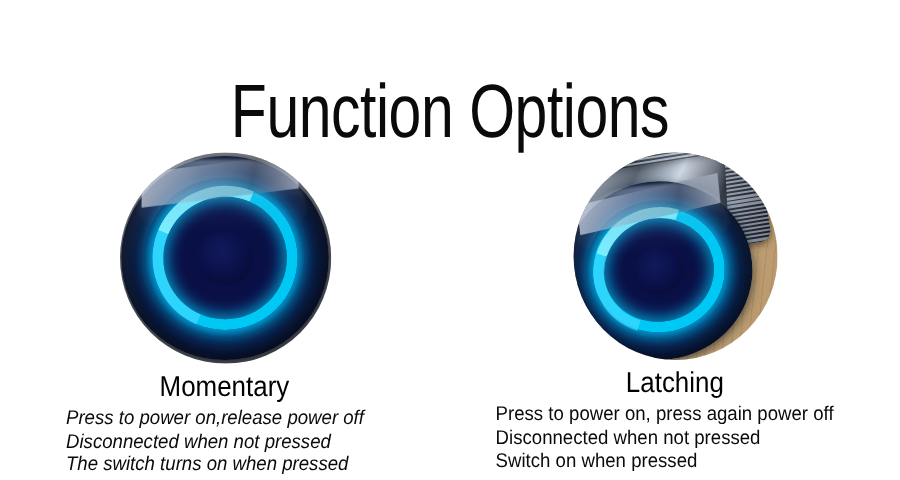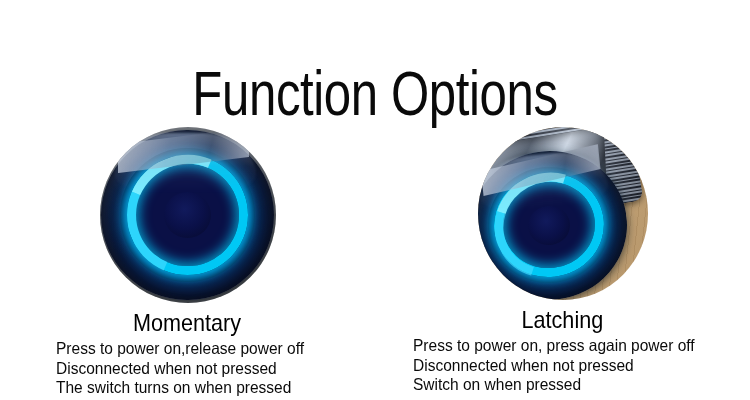--- a/index.html
+++ b/index.html
@@ -266,21 +266,21 @@
   .desc-list li {
     font-family: "Liberation Sans Narrow", "Liberation Sans", "DejaVu Sans", sans-serif;
     font-size: 16.5px;
     line-height: 19.5px;
     font-weight: 400;
     white-space: nowrap;
     transform: scaleX(0.94);
     transform-origin: left center;
     color: #0a0a0a;
   }
-  .left-col .desc-list { margin-left: 0px; }
+  .left-col .desc-list { margin-left: 0px; font-style: italic; }
   .right-col .desc-list { margin-left: 0px; }
 </style>
 </head>
 <body>
 
 <h1 class="page-title">Function Options</h1>
 
 <div class="columns">
 
   <div class="column left-col">

